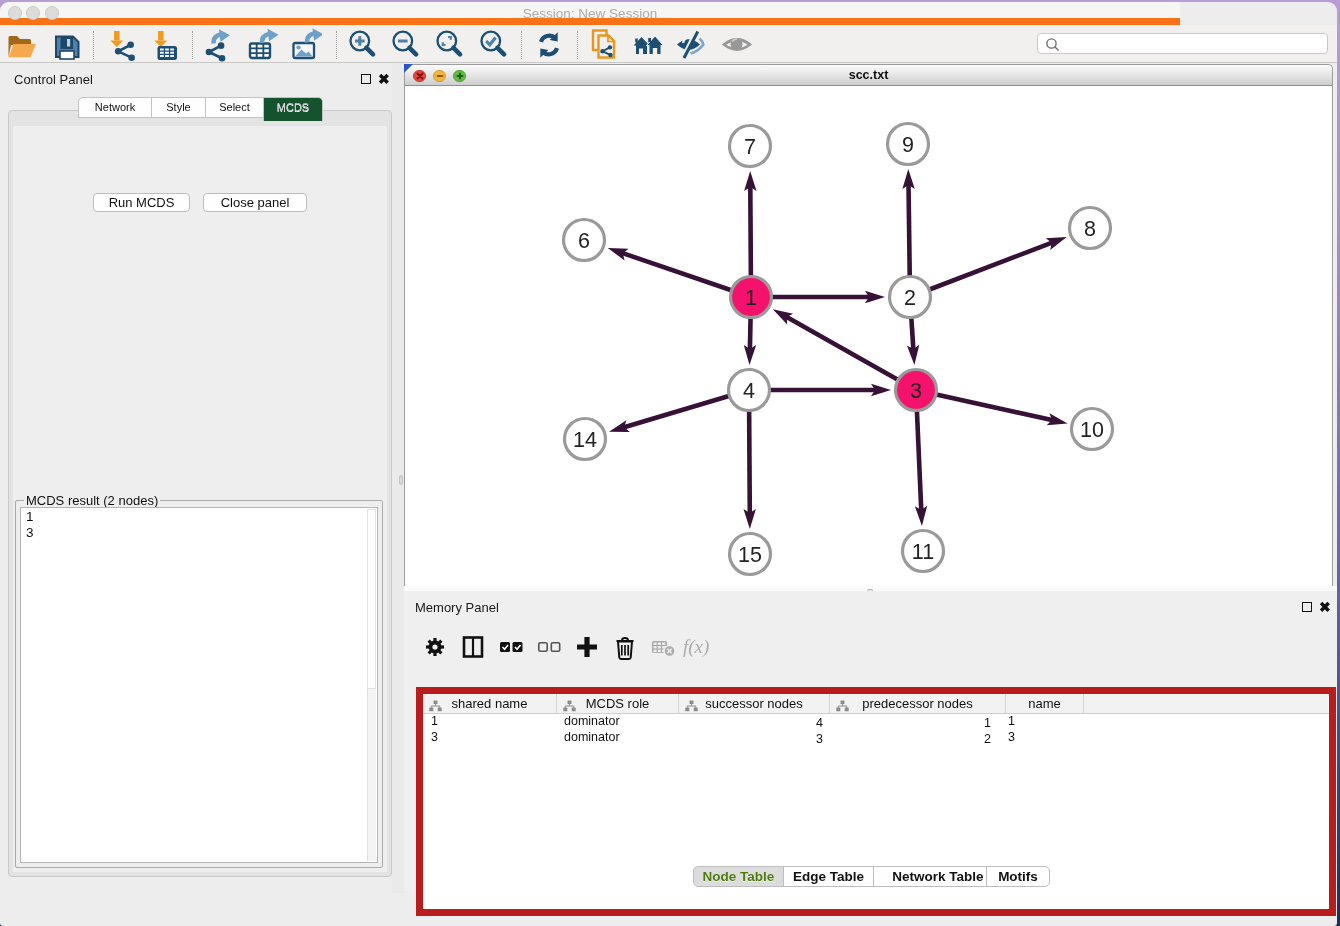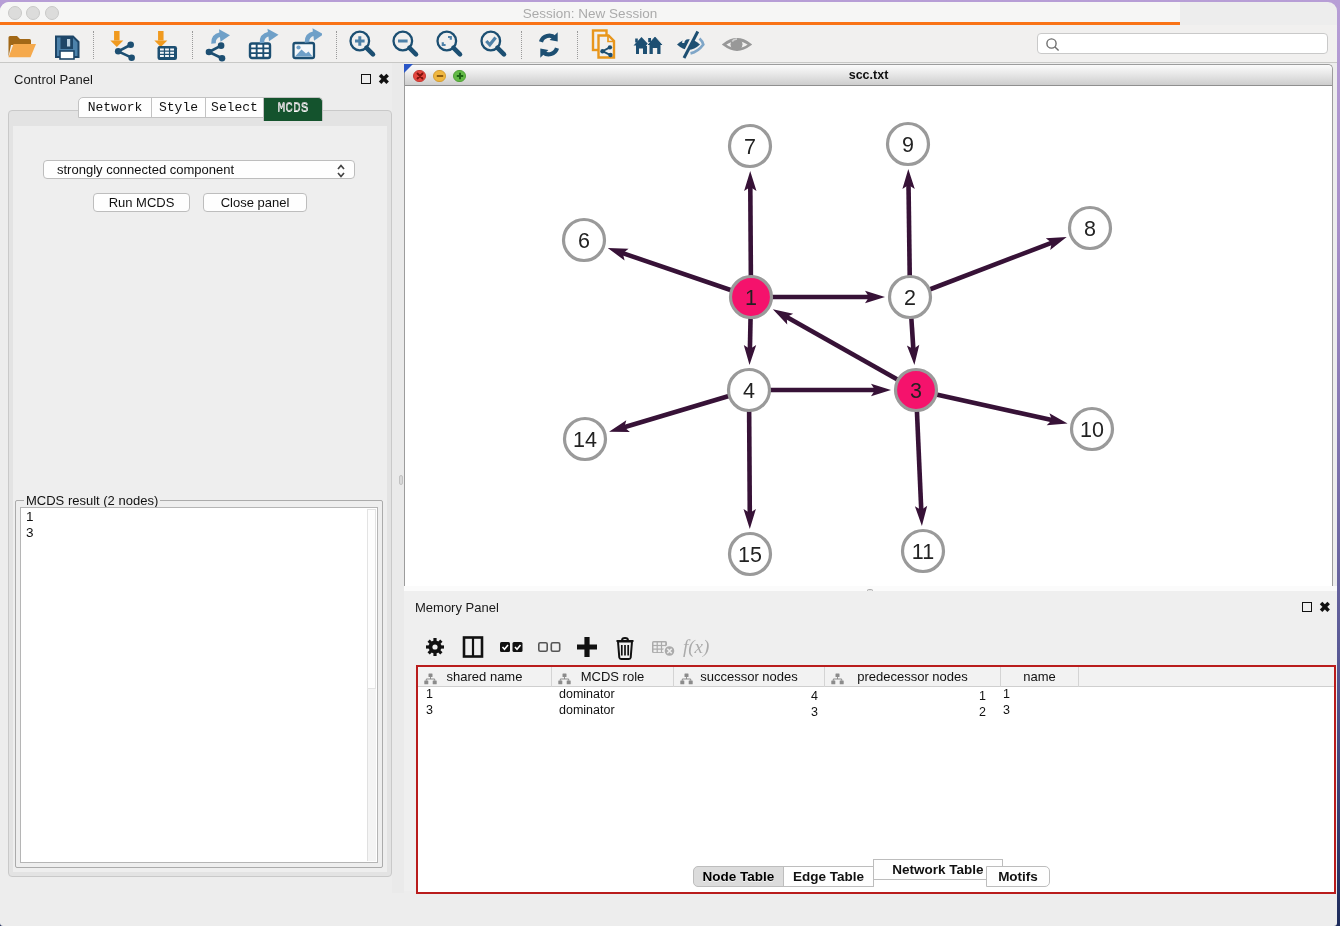--- a/index.html
+++ b/index.html
@@ -3,61 +3,61 @@
 <meta charset="utf-8">
 <style>
 * { margin:0; padding:0; box-sizing:border-box; }
 html,body { width:1340px; height:926px; overflow:hidden; }
 body { background:linear-gradient(180deg,#B79ED6 0%,#A78FC9 25%,#5A5A96 70%,#1E2C5C 100%);
   font-family:"Liberation Sans", sans-serif; }
 #win { position:absolute; left:0; top:2px; width:1337px; height:924px;
   background:#EDEDED; border-radius:9px 9px 3px 3px; overflow:hidden; }
 .abs { position:absolute; }
 
-#titlebar { left:0; top:0; width:1180px; height:23px; background:#F6F6F5; border-bottom:3px solid #f97316;}
+#titlebar { left:0; top:0; width:1180px; height:23px; background:#F6F6F5; border-bottom:7px solid #f97316;}
 .tdot { position:absolute; top:4px; width:14px; height:14px; border-radius:50%; background:#DCDCDB; border:1px solid #C8C8C7; }
 #ttext { left:0; right:0; top:4px; text-align:center; font-size:13.5px; color:#ABABAB; }
 
 #toolbar { left:0; top:23px; width:1337px; height:38px; background:#F1F0EF; border-bottom:1px solid #C8C8C6; }
 .tsep { position:absolute; top:6px; height:28px; width:0; border-left:1px dotted #9a9a9a; }
 .ticon { position:absolute; top:3px; width:34px; height:34px; }
 #searchbox { position:absolute; left:1037px; top:8px; width:291px; height:21px; background:#fff; border:1px solid #C9C9C9; border-radius:4px; }
 
 #cpanel { left:0; top:61px; width:392px; height:828px; background:#EDEDED; }
 .paneltitle { font-size:13px; color:#1a1a1a; }
 .wicon-sq { position:absolute; width:10px; height:10px; border:1.6px solid #111; }
 .wicon-x { position:absolute; font-size:14px; font-weight:bold; color:#111; line-height:12px; }
 #tabpanel { position:absolute; left:8px; top:47px; width:384px; height:767px; background:#E3E3E3; border:1px solid #C9C9C9; border-radius:4px; }
 #tabinner { position:absolute; left:4px; top:15px; width:374px; height:746px; background:#EEEEEE; }
-.ctab { position:absolute; top:34px; height:21px; background:#FEFEFE; border:1px solid #C2C2C2; font-size:13px; color:#111; text-align:center; line-height:19px;font-family:Liberation Mono, monospace; }
+.ctab { position:absolute; top:34px; height:21px; background:#FEFEFE; border:1px solid #C2C2C2; font-size:11px; color:#111; text-align:center; line-height:19px; }
 .ctab.sel { background:#14532d; color:#C9C9C9; text-shadow:0 1px 0 #fff; height:24px; border-bottom:none; }
 .btn { position:absolute; background:#FEFEFE; border:1px solid #BDBDBD; border-radius:4px; font-size:13px; color:#111; text-align:center; }
 
 #mcdsbox { position:absolute; left:15px; top:437px; width:368px; height:368px; border:1px solid #ABABAB; border-radius:2px; }
 #mcdslabel { position:absolute; left:8px; top:-8px; background:#EEEEEE; padding:0 2px; font-size:13px; color:#111; }
 #mcdstext { position:absolute; left:4px; top:6px; right:4px; bottom:4px; background:#fff; border:1px solid #B5B5B5; }
 
 #vsplit { left:392px; top:61px; width:12px; height:830px; background:#EAEAEA; }
 #hsplit { left:404px; top:584px; width:933px; height:7px; background:#FBFBFB; }
 
 #frame { left:404px; top:62px; width:929px; height:523px; background:#fff; border:1px solid #9C9C9C; border-bottom:1px solid #E0E0E0; border-radius:5px 5px 0 0;padding-left:29px; }
 #ftitle { position:absolute; left:0; top:0; right:0; height:21px; background:linear-gradient(180deg,#FBFBFB 0%,#E8E8E8 45%,#CDCDCD 100%); border-bottom:1px solid #8F8F8F; border-radius:5px 5px 0 0; }
 .tl { position:absolute; top:4.5px; width:12.5px; height:12.5px; border-radius:50%; }
 #ftext { position:absolute; left:0; right:0; top:3px; text-align:center; font-size:12.5px; font-weight:bold; color:#111; }
 
 #tpanel { left:404px; top:589px; width:933px; height:300px; background:#EFEFEF; }
 .bicon { position:absolute; top:0; width:30px; height:30px; }
-#ttable { position:absolute; left:12px; top:74px; width:920px; height:229px; background:#fff; border:2px solid #b91c1c; }
+#ttable { position:absolute; left:12px; top:96px; width:920px; height:229px; background:#fff; border:7px solid #b91c1c; }
 #thead { position:absolute; left:0; top:0; right:0; height:20px; background:#F2F2F2; border-bottom:1px solid #CFCFCF; }
 .hcell { position:absolute; top:0; height:20px; font-size:13px; color:#111; text-align:center; line-height:20px; border-right:1px solid #D4D4D4; }
 .hicon { position:absolute; left:6px; top:4px; }
 .cell { position:absolute; font-size:12.5px; color:#111; }
 
 .btab { position:absolute; top:0; height:21px; background:#FEFEFE; border:1px solid #BDBDBD; font-size:13.5px; font-weight:bold; color:#111; text-align:center; line-height:19px; }
-.btab.sel { background:#DCDCDC; color:#000000; text-shadow:0 1px 0 #f5f5f5; font-weight:bold; }
+.btab.sel { background:#DCDCDC; color:#4d7c0f; text-shadow:0 1px 0 #f5f5f5; font-weight:bold; }
 
 #statusbar { left:0; top:889px; width:1337px; height:35px; background:#EFEFEF; border-top:1px solid #C6C6C6; }
 #membtn { position:absolute; left:1254px; top:6px; width:74px; height:23px; background:#F6F6F6; border:1px solid #9E9E9E; font-size:12.5px; color:#111; text-align:center; line-height:21px; }
 #listbtn { position:absolute; left:10px; top:8px; width:28px; height:19px; background:#FCFCFC; border:1px solid #A9A9A9; border-radius:2px; }
 </style>
 </head>
 <body>
 <div id="win">
   <div id="titlebar" class="abs">
     <div class="tdot" style="left:8px"></div>
@@ -195,26 +195,20 @@
     <div class="paneltitle abs" style="left:14px;top:9px">Control Panel</div>
     <div class="wicon-sq" style="left:361px;top:11px"></div>
     <div class="wicon-x" style="left:378px;top:10px">✖</div>
     <div id="tabpanel">
         <div id="tabinner"></div>
       </div>
     <div class="ctab" style="left:78px;width:74px;border-radius:5px 0 0 0">Network</div>
     <div class="ctab" style="left:151px;width:55px">Style</div>
     <div class="ctab" style="left:205px;width:59px">Select</div>
     <div class="ctab sel" style="left:263px;width:60px;border-radius:0 5px 0 0">MCDS</div>
-    <div class="btn" style="left:43px;top:97px;width:312px;height:19px;text-align:left;line-height:17px;padding-left:13px">strongly connected component
-      <svg width="12" height="16" style="position:absolute;right:7px;top:1.5px" viewBox="0 0 12 16">
-          <path d="M3 6 L6 2.5 L9 6" fill="none" stroke="#444" stroke-width="1.7"></path>
-          <path d="M3 10 L6 13.5 L9 10" fill="none" stroke="#444" stroke-width="1.7"></path>
-        </svg>
-    </div>
     <div class="btn" style="left:93px;top:130px;width:97px;height:19px;line-height:17px">Run MCDS</div>
     <div class="btn" style="left:203px;top:130px;width:104px;height:19px;line-height:17px">Close panel</div>
     <div id="mcdsbox">
       <div id="mcdslabel">MCDS result (2 nodes)</div>
       <div id="mcdstext">
         <div style="position:absolute;left:5px;top:1px;font-size:13.5px;color:#111;line-height:16px">1<br>3</div>
         <div style="position:absolute;right:1px;top:1px;width:9px;bottom:1px;background:#F4F4F4;border-left:1px solid #E0E0E0"></div>
         <div style="position:absolute;right:1px;top:1px;width:9px;height:180px;background:#FDFDFD;border:1px solid #E3E3E3"></div>
       </div>
     </div>
@@ -397,16 +391,16 @@
       <div class="cell" style="left:407px;top:22px;width:161px;text-align:right">1</div>
       <div class="cell" style="left:585px;top:20px">1</div>
       <div class="cell" style="left:8px;top:36px">3</div>
       <div class="cell" style="left:141px;top:36px">dominator</div>
       <div class="cell" style="left:256px;top:38px;width:144px;text-align:right">3</div>
       <div class="cell" style="left:407px;top:38px;width:161px;text-align:right">2</div>
       <div class="cell" style="left:585px;top:36px">3</div>
     </div>
     <div class="btab sel" style="left:289px;top:275px;width:91px;border-radius:5px 0 0 5px">Node Table</div>
     <div class="btab" style="left:379px;top:275px;width:91px">Edge Table</div>
-    <div class="btab" style="left:469px;top:268px;width:130px">Network Table</div>
+    <div class="btab" style="left:469px;top:275px;width:130px">Network Table</div>
     <div class="btab" style="left:582px;top:275px;width:64px;border-radius:0 5px 5px 0">Motifs</div>
   </div>
 </div>
 
 </body></html>

